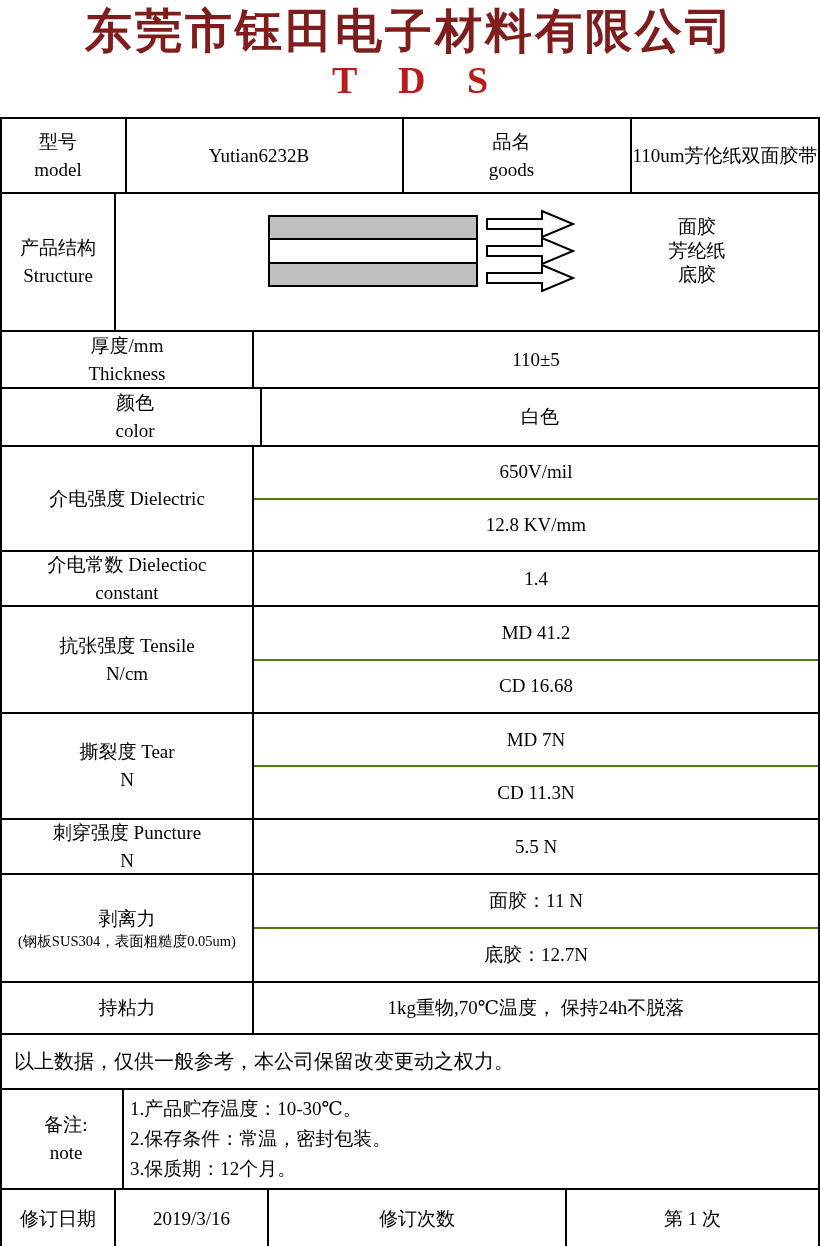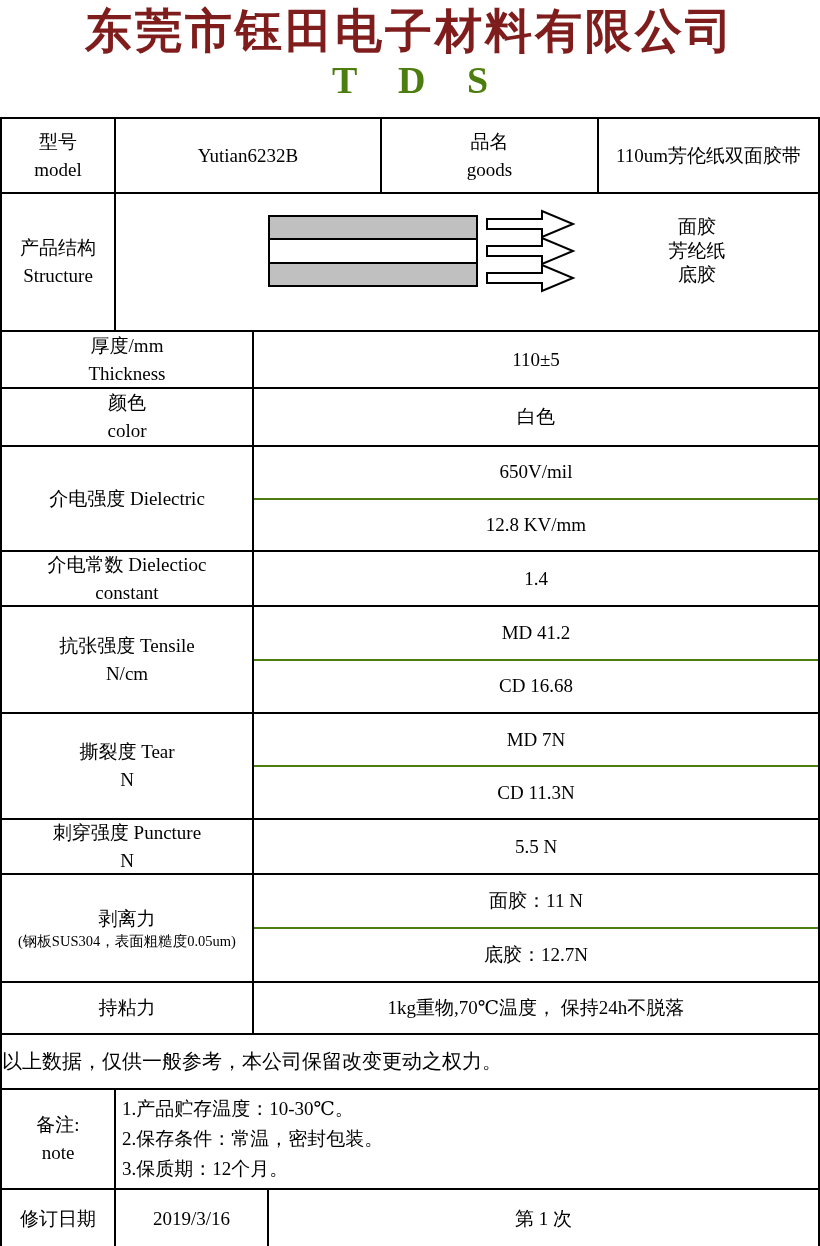--- a/index.html
+++ b/index.html
@@ -7,52 +7,52 @@
     width:820px;height:1246px;background:#ffffff;color:#000;
     font-family:"Liberation Serif","DejaVu Serif",serif;
     position:relative;overflow:hidden;
   }
   .doc-header{text-align:center;}
   .company-title{
     margin:6px 0 0 0;font-size:47px;font-weight:bold;
     color:#7f1d1d;letter-spacing:3px;line-height:1.1;
   }
   .doc-type-title{
-    margin:2px 0 0 0;font-size:38px;font-weight:bold;color:#4d7c0f;
+    margin:2px 0 0 0;font-size:38px;font-weight:bold;color:#b91c1c;
     letter-spacing:16px;line-height:1.1;text-indent:16px;
   }
   .tds-table{
     position:absolute;left:0;top:117px;width:820px;
     border:2px solid #000;box-sizing:border-box;background:#fff;
   }
   .row{display:flex;box-sizing:border-box;border-top:2px solid #000;}
-  .row.first{border-top:none;}
+  .row.first{border-top:none;gap:11px;}
   .cell{
     box-sizing:border-box;border-left:2px solid #000;
     display:flex;flex-direction:column;align-items:center;justify-content:center;
     font-size:19px;text-align:center;line-height:1.45;
   }
   .cell.cfirst{border-left:none;}
   .w112{width:112px;flex:none;}
   .w266{width:266px;flex:none;}
   .w185{width:217px;flex:none;font-family:Liberation Serif, serif;}
   .w250{width:250px;flex:none;}
   .w153{width:153px;flex:none;}
   .w298{width:298px;flex:none;}
   .flex1{flex:1;}
   .r1{height:73px;} .r2{height:138px;} .r3{height:57px;} .r4{height:58px;}
   .r5{height:105px;} .r6{height:55px;} .r7{height:107px;} .r8{height:106px;}
   .r9{height:55px;} .r10{height:108px;} .r11{height:52px;} .r12{height:55px;}
   .r13{height:100px;} .r14{height:59px;}
   .split{padding:0;align-items:stretch;justify-content:center;}
   .split .sub{flex:1;display:flex;align-items:center;justify-content:center;}
   .split .sub + .sub{border-top:2px solid #4d7c0f;}
-  .gap8{row-gap:0;}
+  .gap8{row-gap:0;margin-left:8px;}
   .small-note{font-size:14.5px;line-height:1.3;white-space:nowrap;}
-  .left-text{align-items:flex-start;justify-content:center;text-align:left;padding-left:0;font-size:20px;}
+  .left-text{align-items:flex-start;justify-content:center;text-align:left;padding-left:12px;font-size:20px;}
   .note-list{
     align-items:stretch;justify-content:space-around;text-align:left;
     padding:4px 4px 4px 6px;font-size:19px;
   }
   .note-list .note-item{display:block;}
   
   .structure-canvas{position:relative;padding:0;align-items:stretch;justify-content:flex-start;}
   .layer-stack{
     position:absolute;left:152px;top:21px;width:210px;height:72px;
     border:2px solid #000;display:flex;flex-direction:column;box-sizing:border-box;
@@ -208,16 +208,17 @@
     <div class="cell flex1 note-list">
       <span class="note-item">1.产品贮存温度：10-30℃。</span>
       <span class="note-item">2.保存条件：常温，密封包装。</span>
       <span class="note-item">3.保质期：12个月。</span>
     </div>
   </div>
 
   <div class="row r14">
     <div class="cell cfirst w112">修订日期</div>
     <div class="cell w153">2019/3/16</div>
+    <div class="cell w298">修订次数</div>
     <div class="cell flex1">第  1  次</div>
   </div>
 
 </div>
 
 </body></html>

